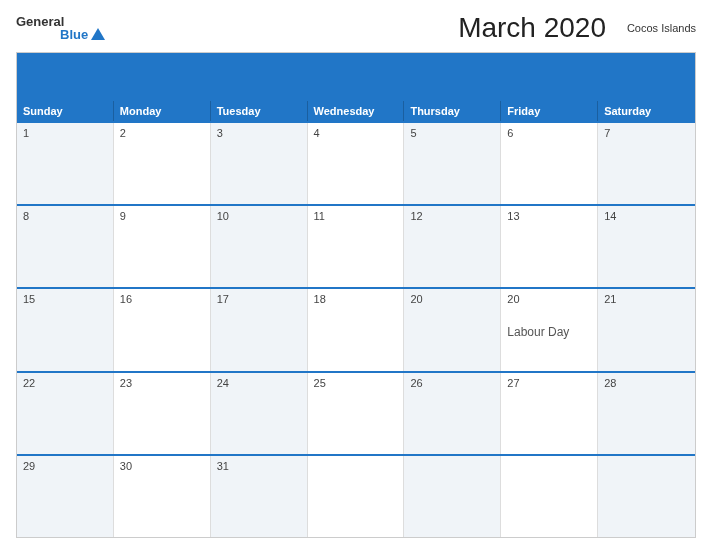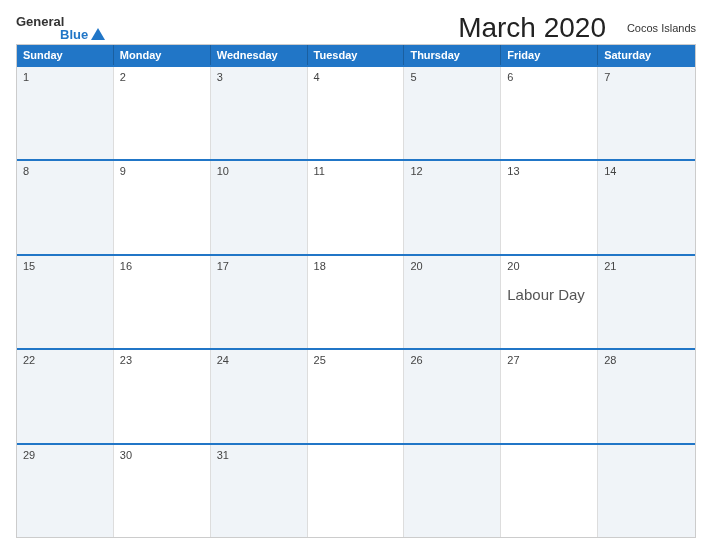--- a/index.html
+++ b/index.html
@@ -15,20 +15,21 @@
       height: 550px;
       padding: 12px 16px;
       display: flex;
       flex-direction: column;
     }
     
     .header {
       display: flex;
       align-items: center;
       justify-content: space-between;
+      margin-bottom: 8px;
     }
     .logo {
       display: flex;
       flex-direction: column;
       align-items: flex-start;
       line-height: 1;
     }
     .logo-general {
       font-size: 13px;
       font-weight: bold;
@@ -80,20 +81,21 @@
       grid-template-columns: repeat(7, 1fr);
       background-color: #2176c7;
     }
     .cal-header-cell {
       color: #fff;
       font-size: 11px;
       font-weight: bold;
       text-align: left;
       padding: 4px 6px;
       border-right: 1px solid #1a5fa0;
+      margin-top: 48px;
     }
     .cal-header-cell:last-child {
       border-right: none;
     }
     .cal-week {
       display: grid;
       grid-template-columns: repeat(7, 1fr);
       flex: 1;
       border-top: 2px solid #2176c7;
     }
@@ -112,23 +114,23 @@
     .cal-cell.alt-bg {
       background: #f0f4f8;
     }
     .day-number {
       font-size: 11px;
       color: #444;
       font-weight: normal;
       margin-bottom: 2px;
     }
     .holiday-label {
-      font-size: 15px;
+      font-size: 12px;
       color: #555;
-      margin-top: 12px;
+      margin-top: 18px;
     }
   </style>
 </head>
 <body>
 
 <div class="page">
 
   <div class="header">
     <div class="logo">
       <span class="logo-general">General</span>
@@ -139,22 +141,22 @@
     </div>
     <div class="calendar-title">March 2020</div>
     <div class="region-label">Cocos Islands</div>
   </div>
 
   <div class="calendar">
 
     <div class="cal-header-row">
       <div class="cal-header-cell">Sunday</div>
       <div class="cal-header-cell">Monday</div>
+      <div class="cal-header-cell">Tuesday</div>
       <div class="cal-header-cell">Wednesday</div>
-      <div class="cal-header-cell">Tuesday</div>
       <div class="cal-header-cell">Thursday</div>
       <div class="cal-header-cell">Friday</div>
       <div class="cal-header-cell">Saturday</div>
     </div>
 
     <div class="cal-week">
       <div class="cal-cell alt-bg">
           <span class="day-number">1</span>
         </div>
       <div class="cal-cell">

